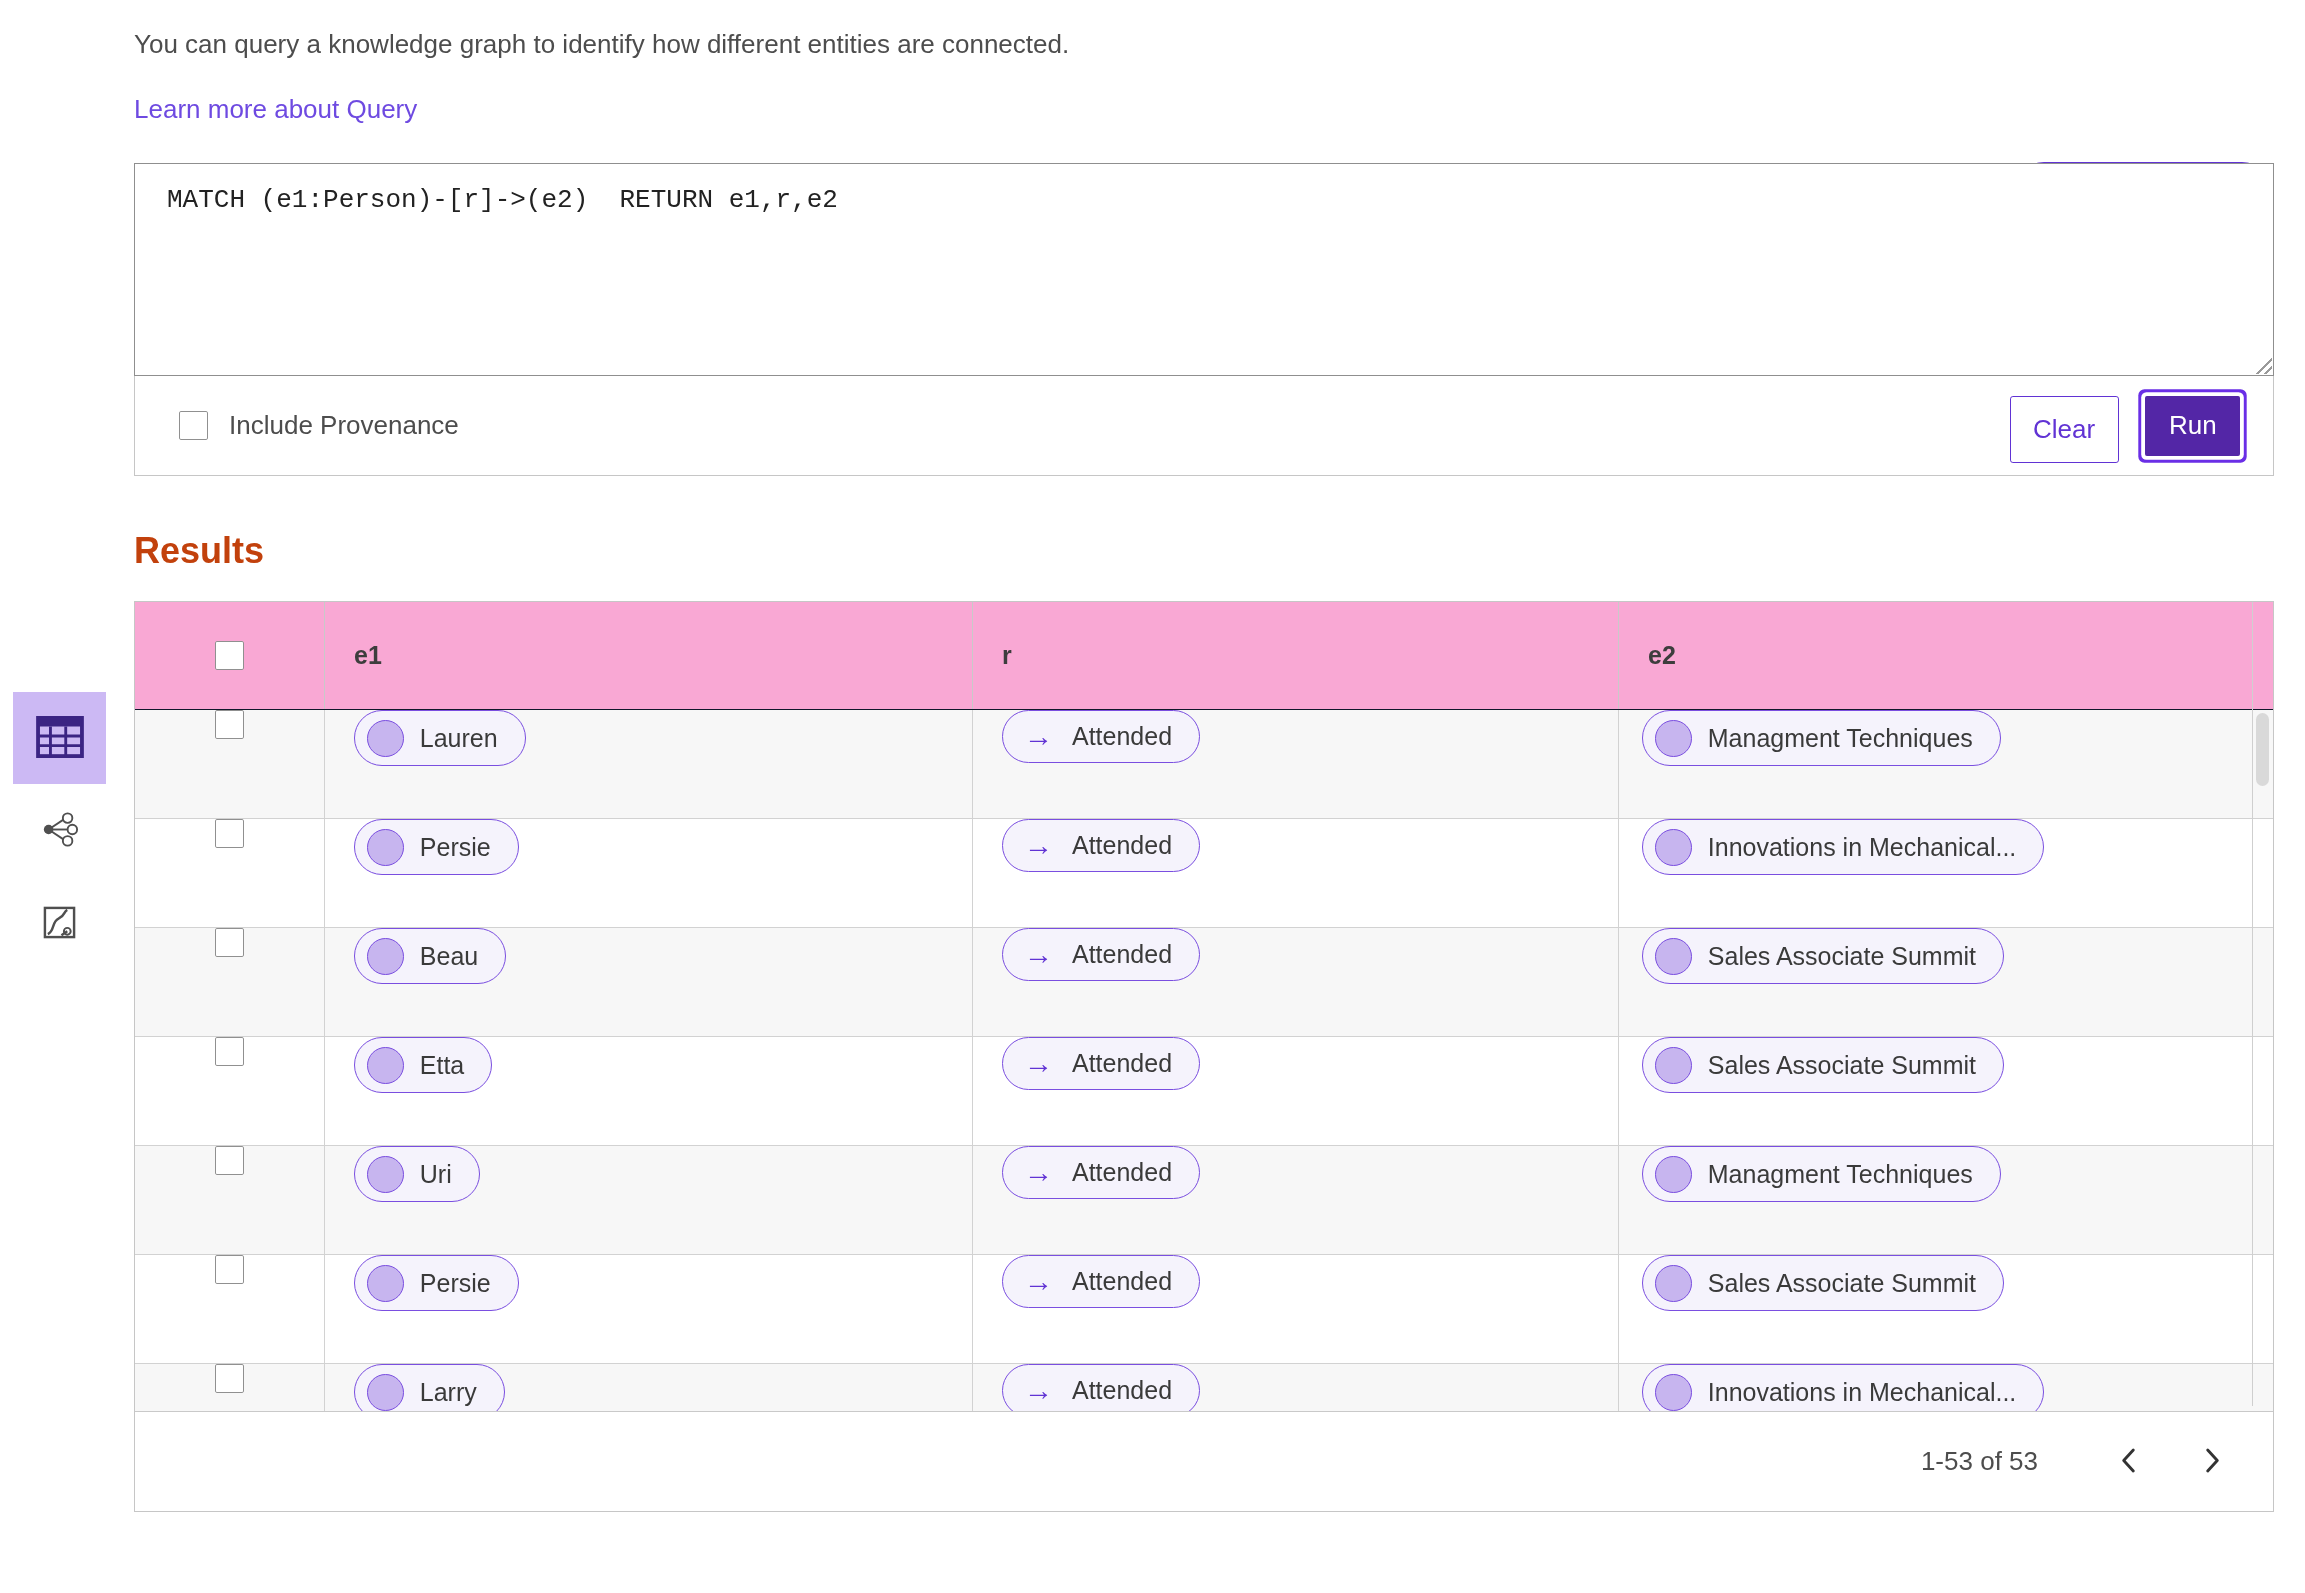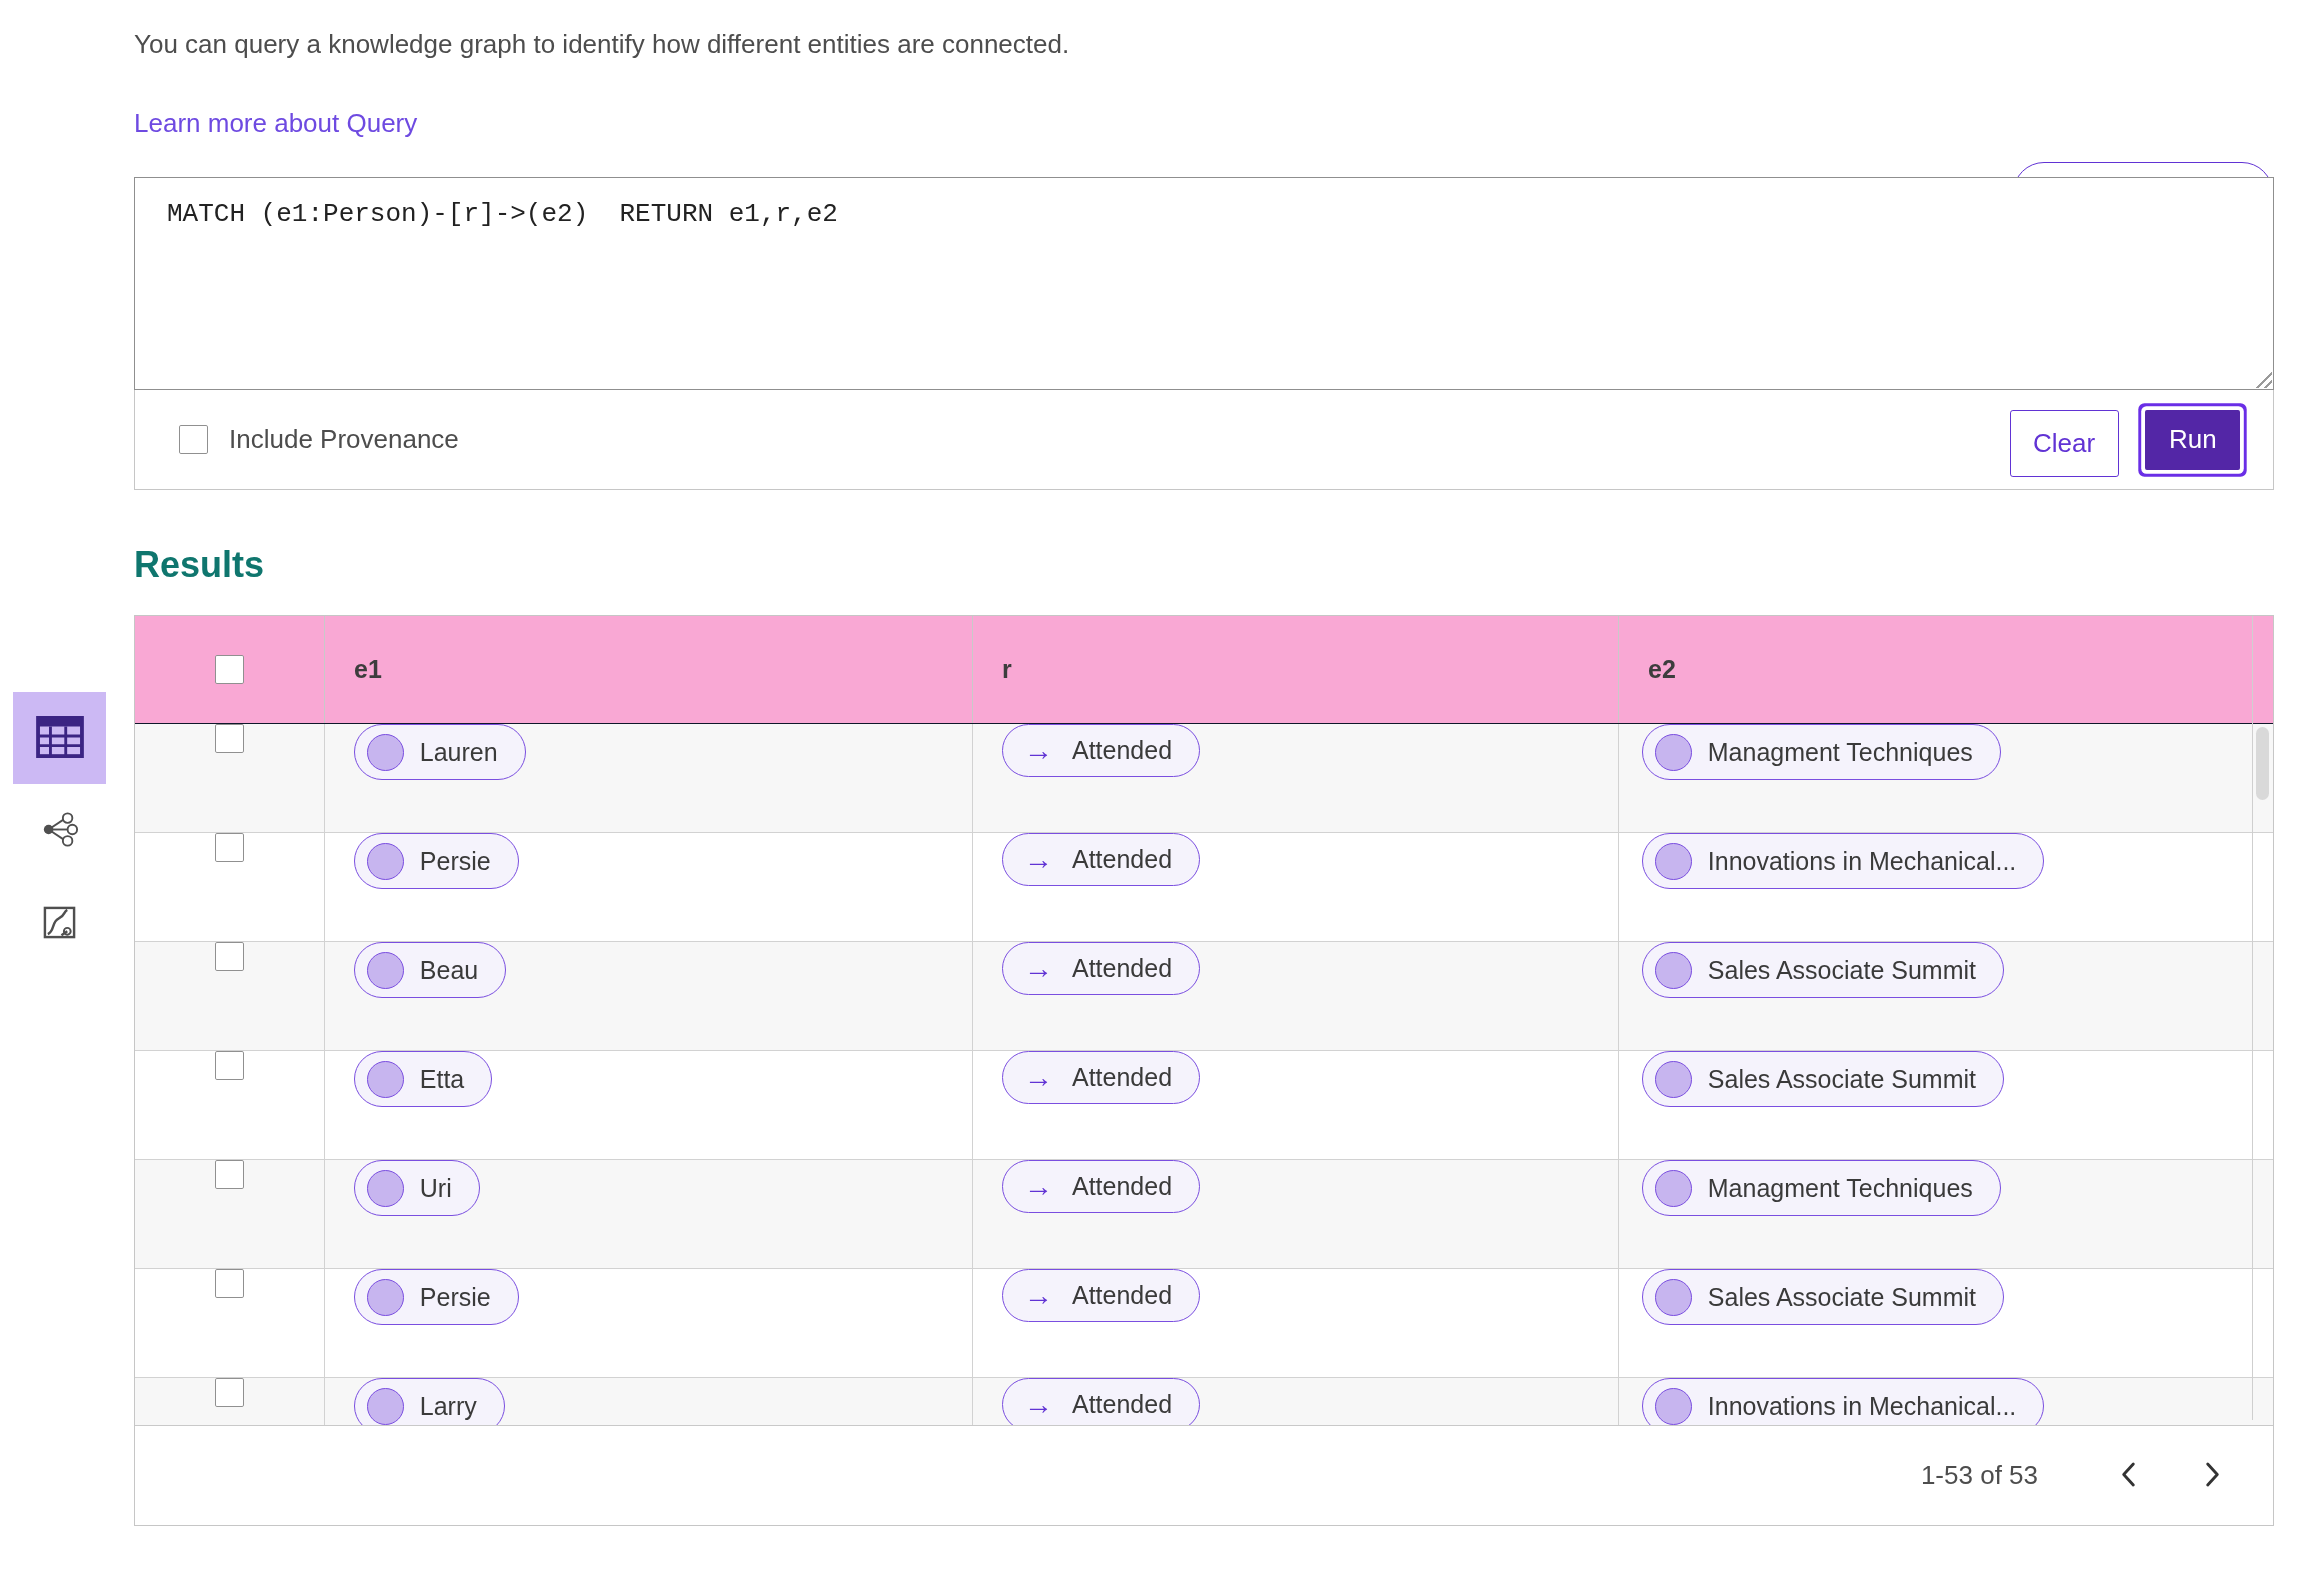--- a/index.html
+++ b/index.html
@@ -19,21 +19,21 @@
     display: flex; align-items: center; justify-content: center;
     background: transparent; border: none; cursor: pointer;
   }
   .view-btn.selected { background: var(--selected-tile-bg, #ccb9f4); }
   .view-btn + .view-btn { margin-top: 1px; }
 
   
   .content { position: relative; margin-left: 134px; width: 2140px; }
   h1.page-title { padding-top: 35px; font-size: 40px; font-weight: 700; color: #3d3d3d; letter-spacing: 0.5px; }
   .description { margin-top: 29px; font-size: 26px; color: #4d4d4d; }
-  .learn-link { display: inline-block; margin-top: 48px; font-size: 26px; color: var(--link, #6e4ae1); text-decoration: none; cursor: pointer; text-align: center; }
+  .learn-link { display: inline-block; margin-top: 34px; font-size: 26px; color: var(--link, #6e4ae1); text-decoration: none; cursor: pointer; text-align: center; }
 
   .show-query-toggle {
     position: absolute; top: 133px; right: 33px; height: 62px;
     display: inline-flex; align-items: center; gap: 14.4px;
     background: #fff; border: 1.9px solid var(--accent, #6133d4);
     border-radius: 32px; padding: 0 25px 0 14.4px; cursor: pointer;
   }
   .switch { position: relative; width: 56px; height: 33px; border-radius: 16.3px; background: var(--accent-bright, #6a2ee6); }
   .switch .knob { position: absolute; top: 3.8px; right: 3.8px; width: 25px; height: 25px; border-radius: 50%; background: #fff; }
   .show-query-toggle .toggle-label { font-size: 27px; color: var(--accent, #6133d4); }
@@ -72,21 +72,21 @@
     color: var(--accent, #6133d4); font-size: 26px; font-family: inherit; cursor: pointer;
   }
   .run-btn {
     min-width: 95px; height: 60px; margin: 7.7px;
     background: var(--accent-dark, #5326a6); color: #fff;
     border: none; border-radius: 1.9px; font-size: 26px; font-family: inherit; cursor: pointer;
     box-shadow: 0 0 0 3.8px #ffffff, 0 0 0 6.7px var(--accent-bright, #6a2ee6);
   }
 
   
-  h2.results-title { margin-top: 54px; font-size: 36px; font-weight: 700; color: #0f766e; }
+  h2.results-title { margin-top: 54px; font-size: 36px; font-weight: 700; color: #c2410c; }
   .results-card { position: relative; margin-top: 29px; width: 2140px; border: 1px solid #c6c6c6; background: #fff; }
   .thead {
     display: grid; grid-template-columns: 190px 648px 646px 1fr;
     height: 108px; background: #f9a8d4; border-bottom: 1px solid #0f172a;
   }
   .thead .hcell {
     display: flex; align-items: center; font-size: 25px; font-weight: 700; color: #3d3d3d;
     border-right: 1px solid #c9c9c9; padding-left: 29px;
   }
   .thead .hcell:last-child { border-right: none; }

